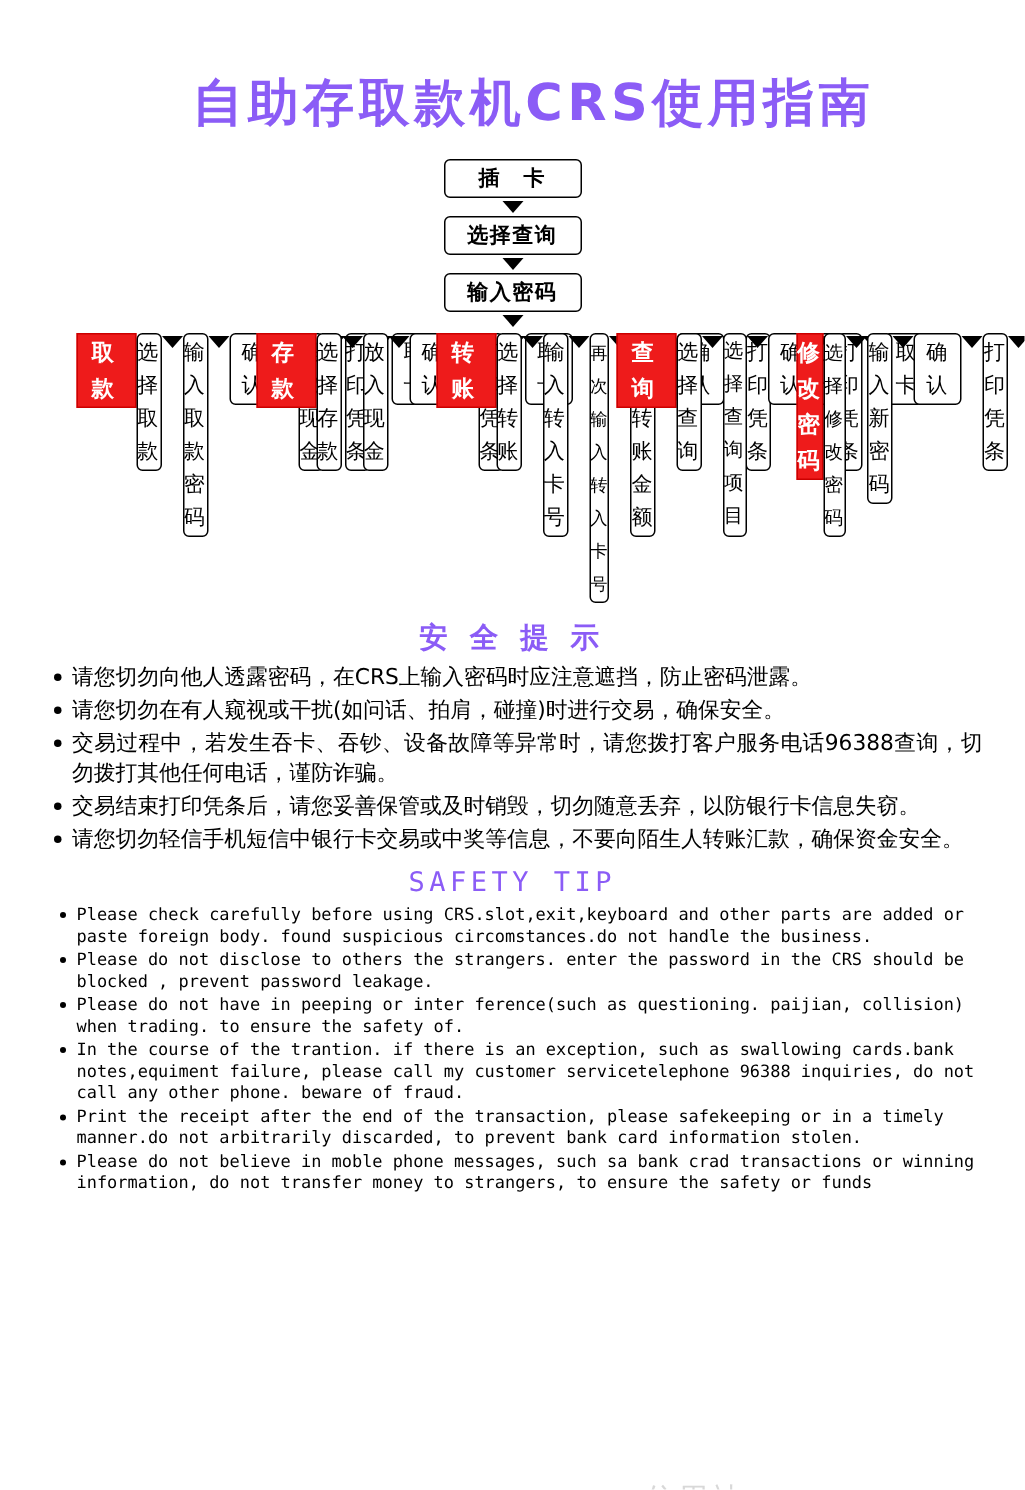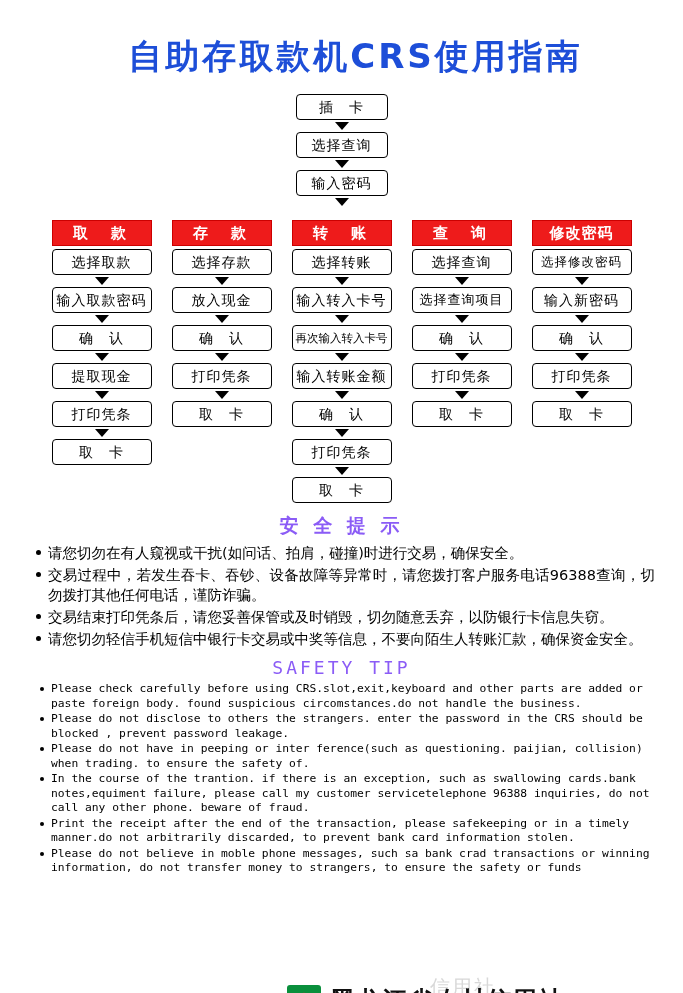--- a/index.html
+++ b/index.html
@@ -9,22 +9,22 @@
     position:relative;overflow:hidden;
   }
   .page{position:relative;width:683px;height:993px;}
 
   
   .title{
     text-align:center;
     font-size:34px;
     font-weight:bold;
     letter-spacing:3px;
-    color:#1d4ed8;
-    margin-top:34px;
+    color:#8b5cf6;
+    margin-top:46px;
     font-family:"DejaVu Sans","Liberation Sans",sans-serif;
     padding-left:28px;
   }
 
   
   .flow{position:relative;margin-top:14px;}
   .box{
     border:1.5px solid #000;
     background:#fff;
     border-radius:4px;
@@ -37,29 +37,29 @@
     box-sizing:border-box;
     letter-spacing:1px;
   }
   .arrow{
     width:0;height:0;
     border-left:7px solid transparent;
     border-right:7px solid transparent;
     border-top:8px solid #000;
     margin:2px auto;
   }
-  .top-chain{width:92px;margin:14px auto;}
+  .top-chain{width:92px;margin:4px auto;font-weight:bold;}
   .top-chain .box{width:92px;}
 
   .cols{
     display:flex;justify-content:center;
     gap:18px;
     margin-top:4px;
   }
-  .col{width:102px;display:flex;flex-direction:column;align-items:center;}
+  .col{width:102px;display:flex;flex-direction:row;align-items:flex-start;}
   .hdr{
     background:#ee1b1b;color:#fff;font-weight:bold;font-size:15px;
     width:100px;text-align:center;line-height:24px;
     border:1px solid #c00;letter-spacing:4px;
     box-sizing:border-box;
     margin-bottom:3px;
   }
   .col .box{width:100px;}
 
   
@@ -205,20 +205,21 @@
         <div class="box">打印凭条</div>
         <div class="arrow"></div>
         <div class="box">取　卡</div>
       </div>
 
     </div>
   </div>
 
   <div class="sec-title">安 全 提 示</div>
   <ul class="cn">
+    <li>请您切勿向他人透露密码，在CRS上输入密码时应注意遮挡，防止密码泄露。</li>
     <li>请您切勿在有人窥视或干扰(如问话、拍肩，碰撞)时进行交易，确保安全。</li>
     <li>交易过程中，若发生吞卡、吞钞、设备故障等异常时，请您拨打客户服务电话96388查询，切勿拨打其他任何电话，谨防诈骗。</li>
     <li>交易结束打印凭条后，请您妥善保管或及时销毁，切勿随意丢弃，以防银行卡信息失窃。</li>
     <li>请您切勿轻信手机短信中银行卡交易或中奖等信息，不要向陌生人转账汇款，确保资金安全。</li>
   </ul>
 
   <div class="sec-title en">SAFETY  TIP</div>
   <ul class="en">
     <li>Please check carefully before using CRS.slot,exit,keyboard and other parts are added or paste foreign body. found suspicious circomstances.do not handle the business.</li>
     <li>Please do not disclose to others the strangers. enter the password in the CRS should be blocked , prevent password leakage.</li>

